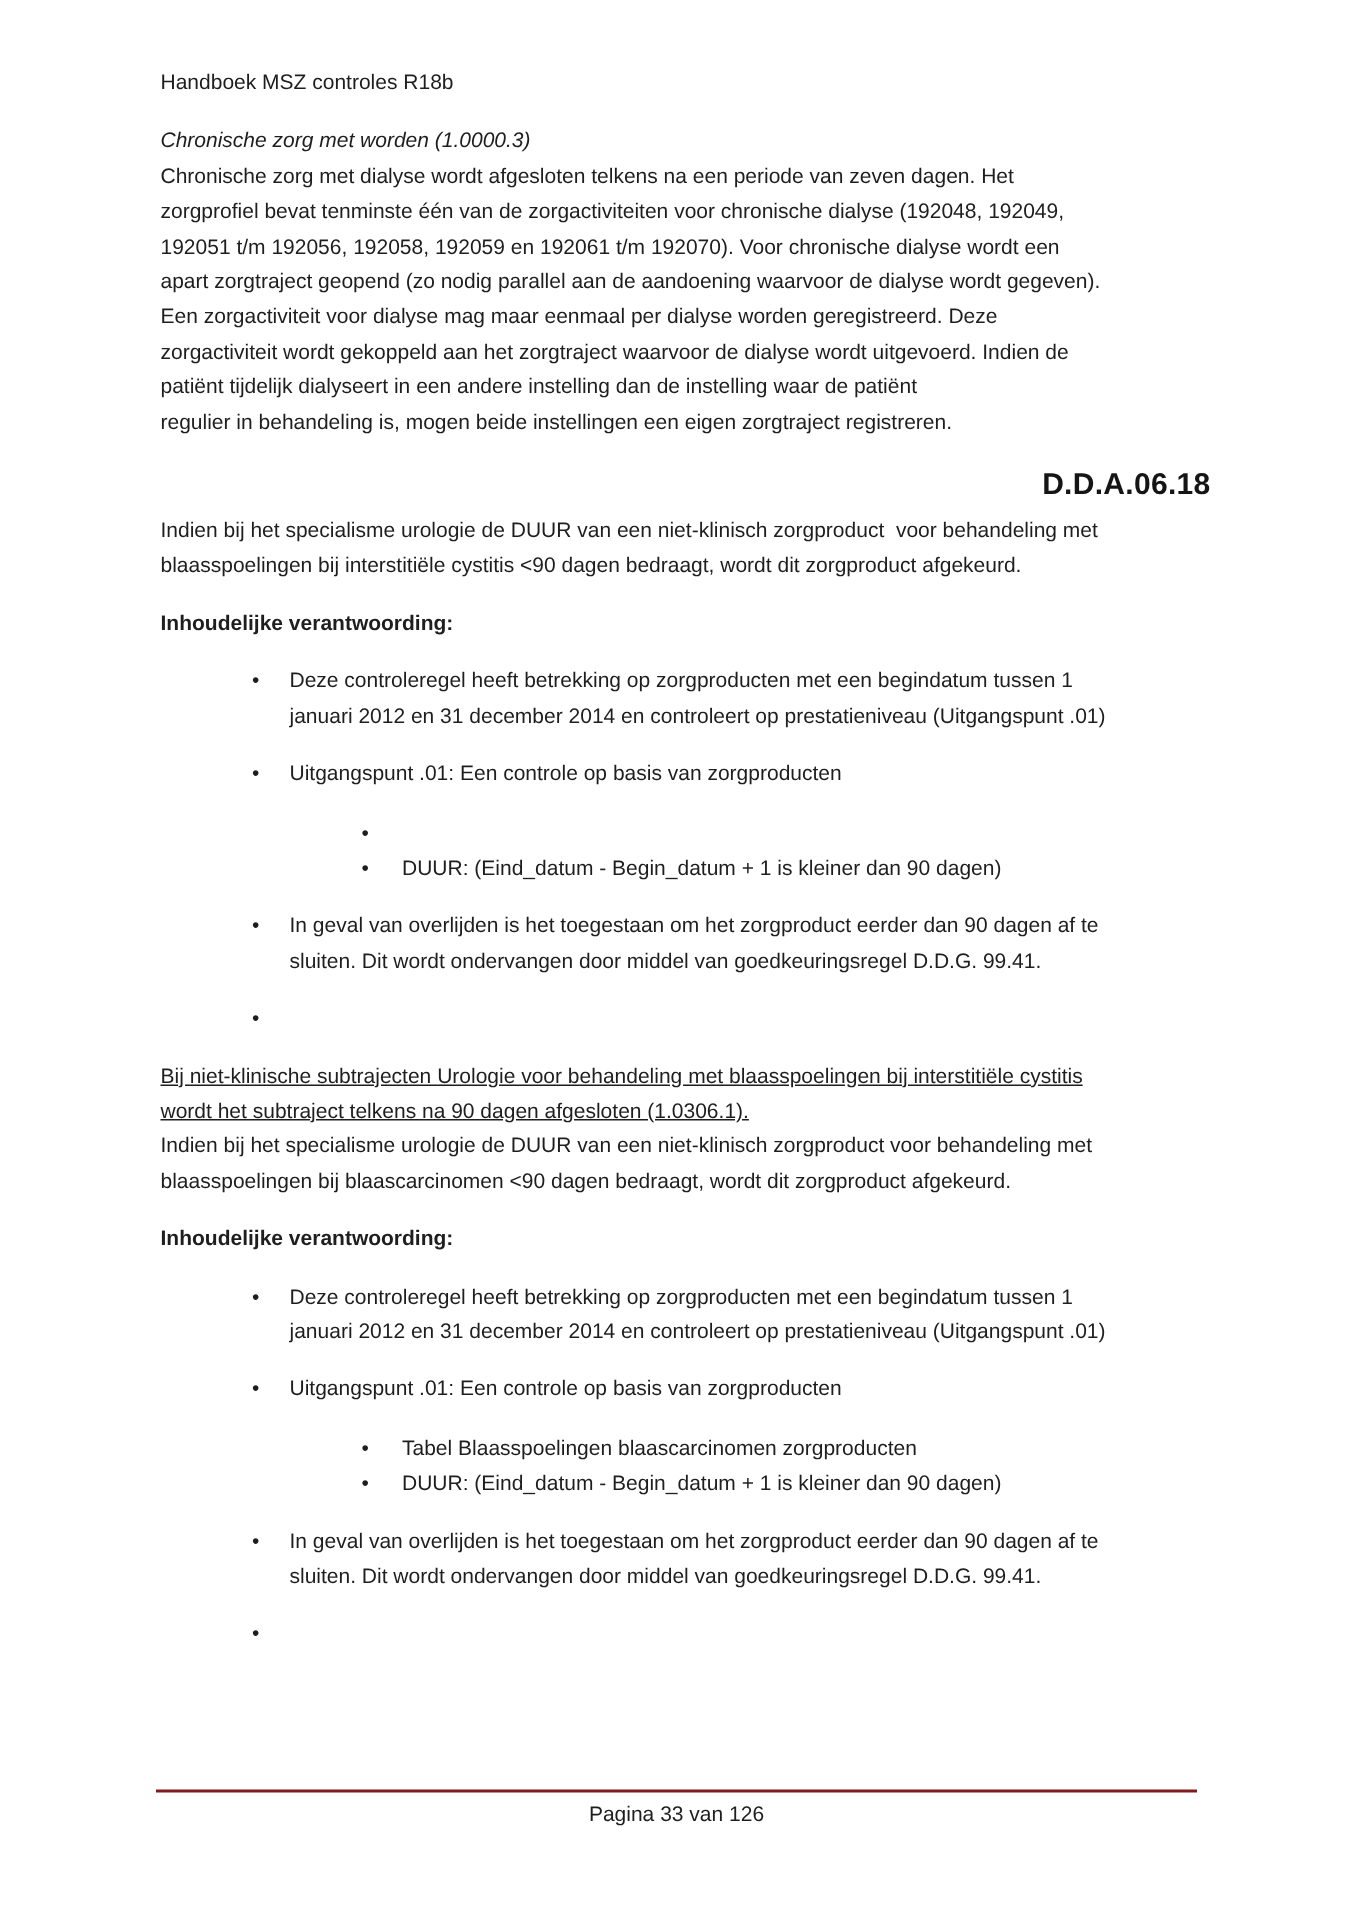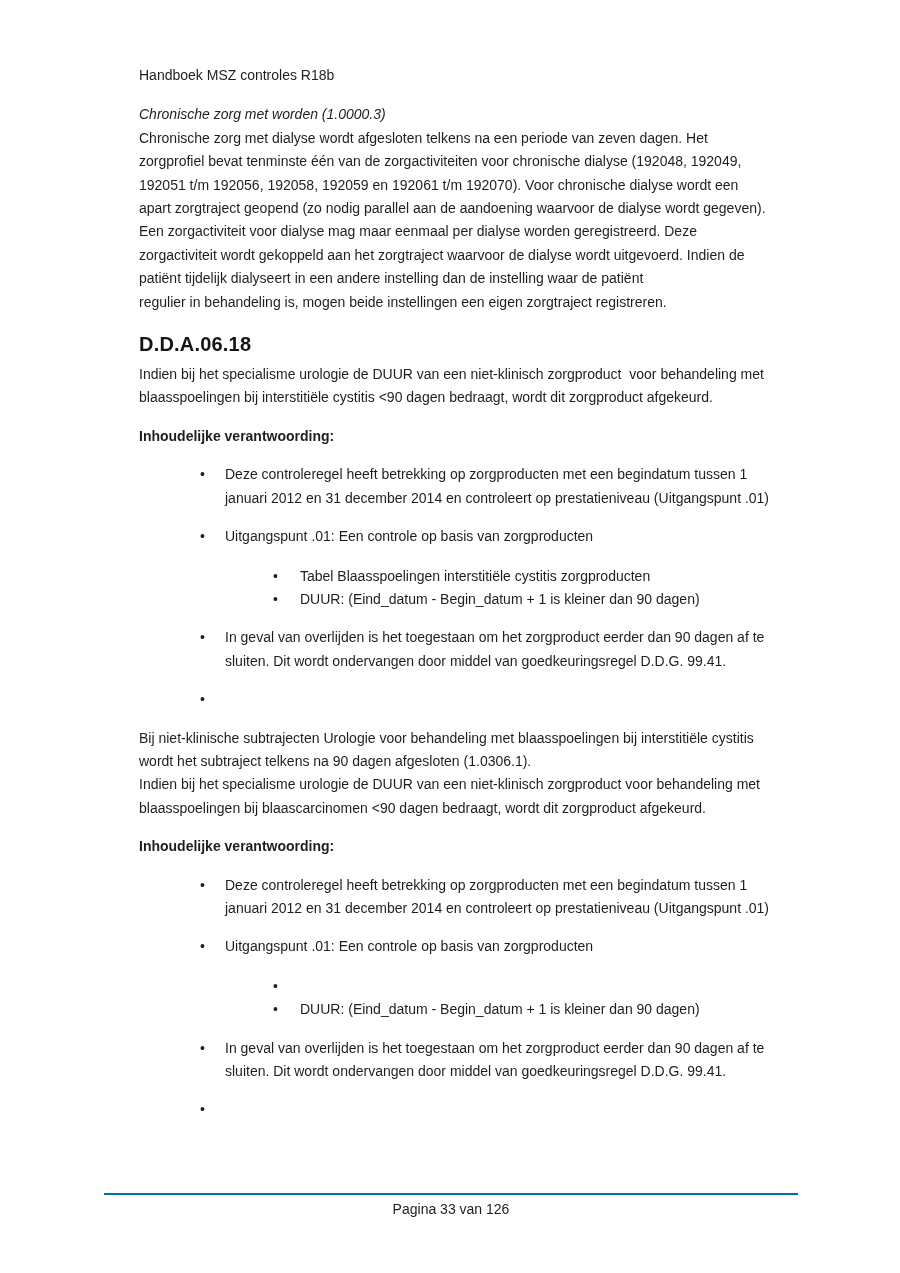--- a/index.html
+++ b/index.html
@@ -8,54 +8,54 @@
     width: 900px;
     height: 1273px;
     background: #ffffff;
     overflow: hidden;
     font-family: "Liberation Sans", sans-serif;
     color: #1e1e1e;
   }
   .content {
     position: absolute;
     left: 107px;
-    top: 64px;
+    top: 43px;
     width: 700px;
     font-size: 14px;
     line-height: 23.4px;
-    margin-left: 32px;
   }
   .hdr { margin: 0 0 16px 0; }
   .intro-title { font-style: italic; }
   .para { white-space: pre-wrap; margin: 0; }
   .sec-heading {
     font-size: 20px;
     font-weight: bold;
     line-height: 26px;
     color: #151515;
     margin: 17px 0 6px 0;
     letter-spacing: 0.2px;
+    text-align: right;
   }
   .label { margin: 15px 0 0 0; font-weight: bold; }
   .bullets { margin-top: 8px; }
   .b { display: flex; margin-top: 15px; }
   .b.l2 { margin-top: 16px; }
   .b.l2 + .b.l2 { margin-top: 0; }
   .b.l1 { padding-left: 61px; }
   .b.l2 { padding-left: 134px; }
   .b .mk { flex: 0 0 auto; width: 25px; }
   .b.l2 .mk { width: 27px; }
   .b .bt { white-space: pre-wrap; }
-  .closing { margin-top: 15px; }
+  .closing { margin-top: 15px; text-decoration: underline; }
   .footer {
     position: absolute;
     left: 104px;
     top: 1193px;
     width: 694px;
-    border-top: 2px solid #0369a1;
+    border-top: 2px solid #7f1d1d;
     text-align: center;
     padding-top: 3px;
     font-size: 14px;
     line-height: 22px;
     color: #1e1e1e;
   }
 </style>
 </head>
 <body>
 
@@ -84,21 +84,20 @@
         <span class="mk">•</span>
         <div class="bt">Deze controleregel heeft betrekking op zorgproducten met een begindatum tussen 1
 januari 2012 en 31 december 2014 en controleert op prestatieniveau (Uitgangspunt .01)</div>
       </div>
       <div class="b l1">
         <span class="mk">•</span>
         <div class="bt">Uitgangspunt .01: Een controle op basis van zorgproducten</div>
       </div>
       <div class="b l2">
         <span class="mk">•</span>
-        <div class="bt">Tabel Blaasspoelingen interstitiële cystitis zorgproducten</div>
       </div>
       <div class="b l2">
         <span class="mk">•</span>
         <div class="bt">DUUR: (Eind_datum - Begin_datum + 1 is kleiner dan 90 dagen)</div>
       </div>
       <div class="b l1">
         <span class="mk">•</span>
         <div class="bt">In geval van overlijden is het toegestaan om het zorgproduct eerder dan 90 dagen af te
 sluiten. Dit wordt ondervangen door middel van goedkeuringsregel D.D.G. 99.41.</div>
       </div>
@@ -119,20 +118,21 @@
         <span class="mk">•</span>
         <div class="bt">Deze controleregel heeft betrekking op zorgproducten met een begindatum tussen 1
 januari 2012 en 31 december 2014 en controleert op prestatieniveau (Uitgangspunt .01)</div>
       </div>
       <div class="b l1">
         <span class="mk">•</span>
         <div class="bt">Uitgangspunt .01: Een controle op basis van zorgproducten</div>
       </div>
       <div class="b l2">
         <span class="mk">•</span>
+        <div class="bt">Tabel Blaasspoelingen blaascarcinomen zorgproducten</div>
       </div>
       <div class="b l2">
         <span class="mk">•</span>
         <div class="bt">DUUR: (Eind_datum - Begin_datum + 1 is kleiner dan 90 dagen)</div>
       </div>
       <div class="b l1">
         <span class="mk">•</span>
         <div class="bt">In geval van overlijden is het toegestaan om het zorgproduct eerder dan 90 dagen af te
 sluiten. Dit wordt ondervangen door middel van goedkeuringsregel D.D.G. 99.41.</div>
       </div>

